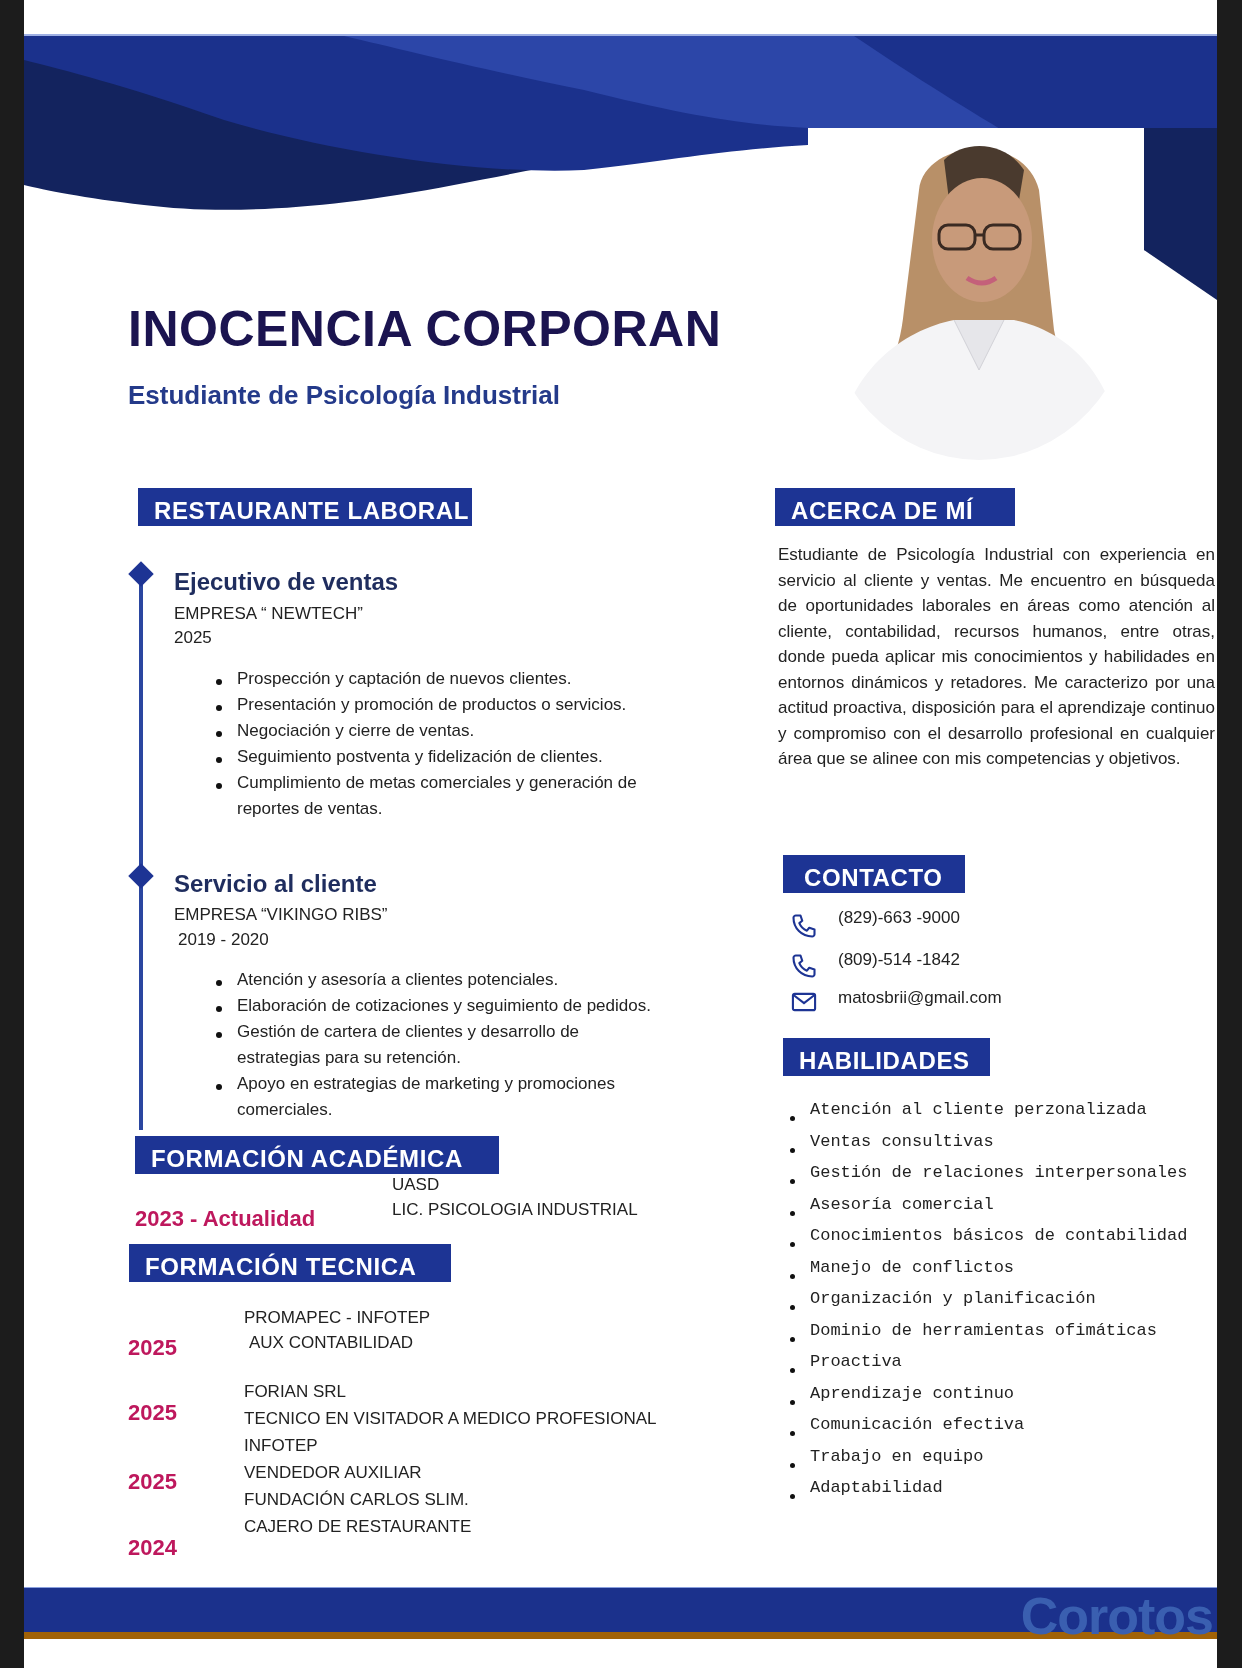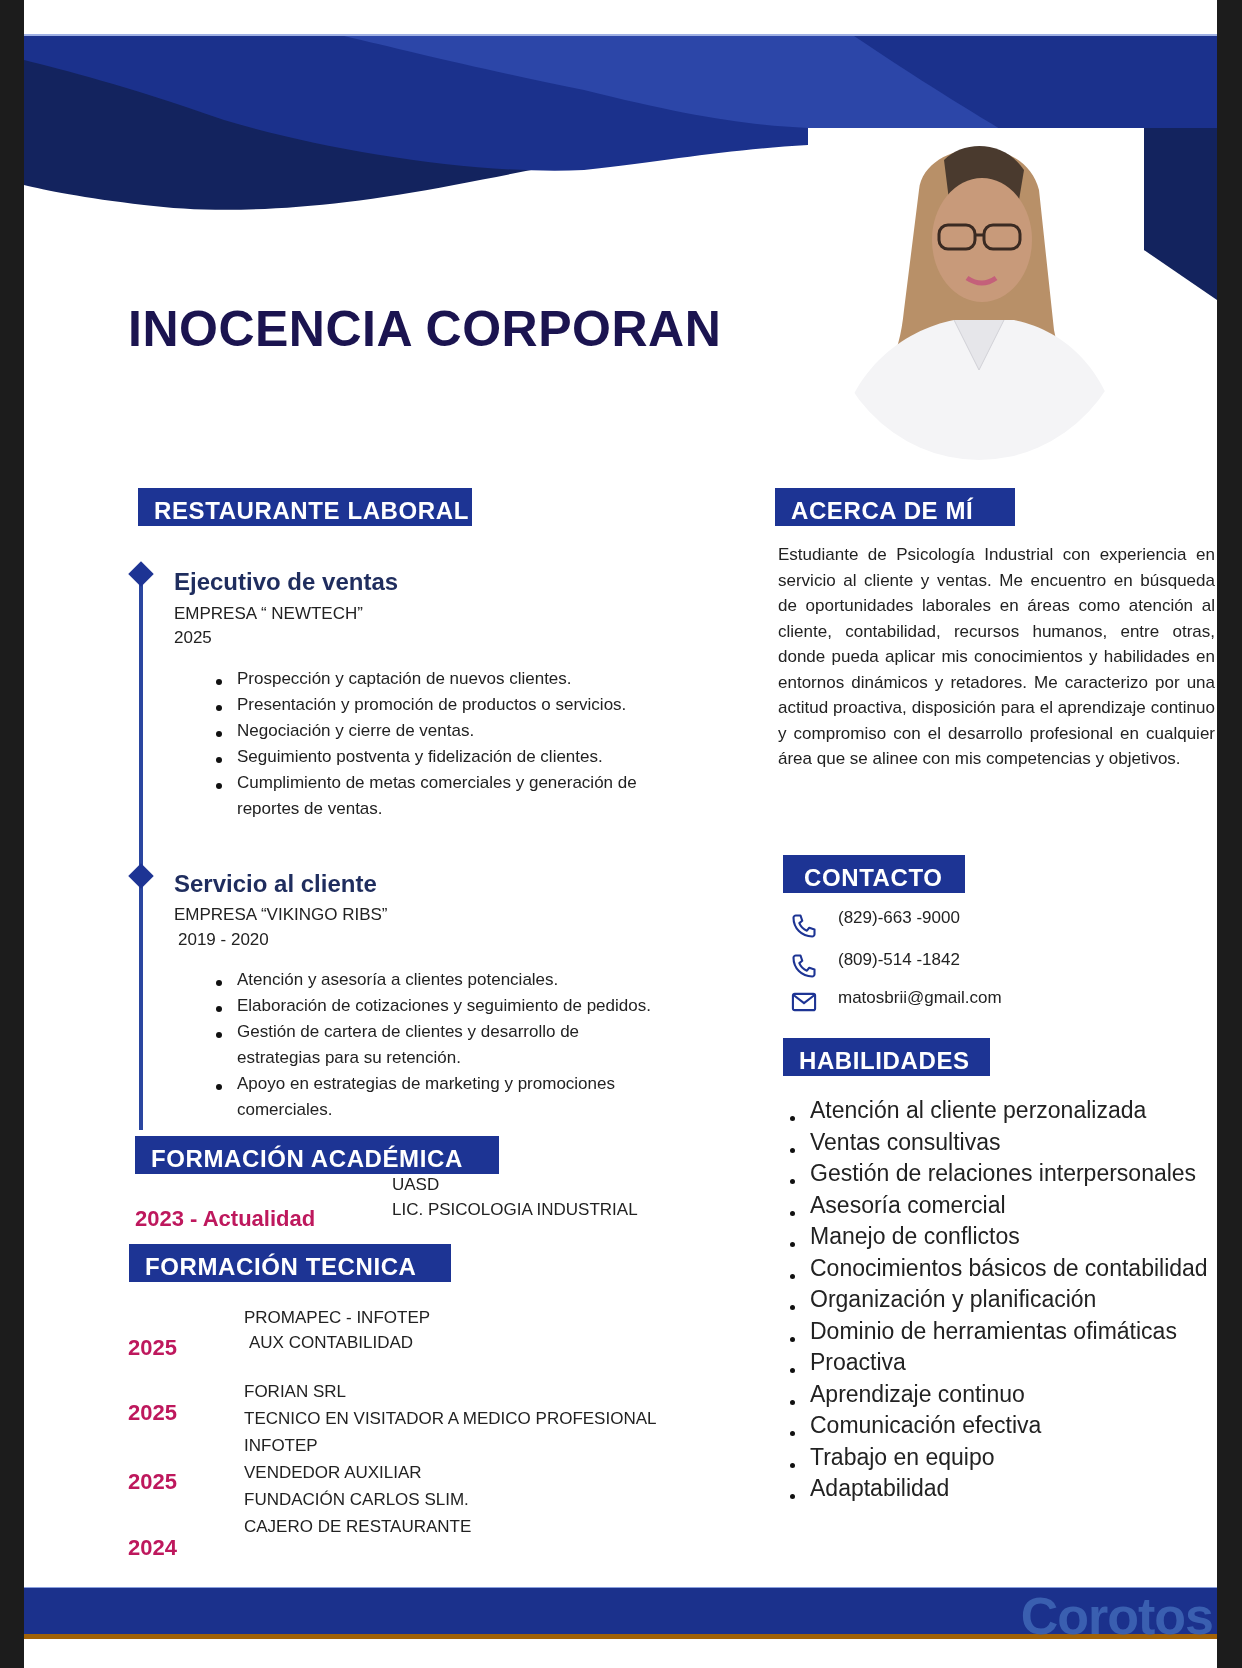--- a/index.html
+++ b/index.html
@@ -16,24 +16,24 @@
   .job-title { position: absolute; font-family: "Liberation Sans", sans-serif; font-weight: 700; font-size: 24px; color: #1f2d5e; }
   .plain { position: absolute; font-family: "Liberation Sans", sans-serif; font-size: 17px; color: #222; white-space: nowrap; }
   .bullets { position: absolute; list-style: none; font-family: "Liberation Sans", sans-serif; font-size: 17px; color: #222; }
   .bullets li { position: relative; padding-left: 0; line-height: 26px; }
   .bullets li .dot { position: absolute; left: -21px; top: 13px; width: 6px; height: 6px; border-radius: 50%; background: #111; }
   .year { position: absolute; font-family: "Liberation Sans", sans-serif; font-weight: 700; font-size: 22px; color: #be185d; }
   .about { position: absolute; left: 754px; top: 542px; width: 437px; font-family: "Liberation Sans", sans-serif; font-size: 17px; line-height: 25.5px; color: #222; text-align: justify; }
   .contact-row { position: absolute; left: 766px; display: flex; align-items: center; }
   .contact-row svg { width: 28px; height: 28px; }
   .contact-text { position: absolute; left: 814px; font-family: "Liberation Sans", sans-serif; font-size: 17px; color: #222; }
-  .skills { position: absolute; left: 786px; top: 1098px; list-style: none; font-family: Liberation Sans, sans-serif; font-size: 23px; color: #222; }
+  .skills { position: absolute; left: 786px; top: 1098px; list-style: none; font-family: Liberation Mono, monospace; font-size: 17px; color: #222; }
   .skills li { position: relative; height: 31.5px; line-height: 24px; }
   .skills li .dot { position: absolute; left: -20px; top: 18px; width: 5px; height: 5px; border-radius: 50%; background: #111; }
-  .footer-bar { position: absolute; left: 0; top: 1587px; width: 1193px; height: 52px; background: #1b318c; border-top: 1px solid #8aa0dd; border-bottom: 5px solid #a16207; }
+  .footer-bar { position: absolute; left: 0; top: 1587px; width: 1193px; height: 52px; background: #1b318c; border-top: 1px solid #8aa0dd; border-bottom: 7px solid #a16207; }
   .watermark { position: absolute; right: 4px; top: -2px; font-family: "Liberation Sans", sans-serif; font-weight: 700; font-size: 52px; color: #3a5fb0; letter-spacing: -1px; font-style: normal; }
 </style>
 </head>
 <body>
 
 <div class="page">
 
   <svg class="header-svg" viewBox="0 0 1193 320" preserveAspectRatio="none">
     <rect x="0" y="0" width="1193" height="34" fill="#ffffff"></rect>
     <rect x="0" y="34" width="1193" height="2" fill="#9fb0e4"></rect>
@@ -56,20 +56,21 @@
       <rect x="115" y="95" width="36" height="24" rx="9" fill="none" stroke="#3a2a22" stroke-width="3"></rect>
       <rect x="160" y="95" width="36" height="24" rx="9" fill="none" stroke="#3a2a22" stroke-width="3"></rect>
       <line x1="151" y1="105" x2="160" y2="105" stroke="#3a2a22" stroke-width="3"></line>
       <path d="M143 148 Q 158 158 172 148" stroke="#c4607a" stroke-width="5" fill="none"></path>
       <path d="M10 330 C 20 240, 80 200, 130 190 L 190 190 C 240 200, 290 240, 300 330 Z" fill="#f4f4f6"></path>
       <path d="M130 190 L 155 240 L 180 190" fill="#e6e6ea" stroke="#d0d0d6"></path>
     </svg>
   </div>
 
   <div class="name">INOCENCIA CORPORAN</div>
+  <div class="subtitle">Estudiante de Psicología Industrial</div>
 
   <div class="sec-head" style="left:114px; top:488px; width:334px;">RESTAURANTE LABORAL</div>
 
   <div class="timeline-line"></div>
   <div class="diamond" style="left:108px; top:565px;"></div>
   <div class="diamond" style="left:108px; top:867px;"></div>
 
   <div class="job-title" style="left:150px; top:568px;">Ejecutivo de ventas</div>
   <div class="plain" style="left:150px; top:604px;">EMPRESA “ NEWTECH”</div>
   <div class="plain" style="left:150px; top:628px;">2025</div>
@@ -140,22 +141,22 @@
       </svg>
   </div>
   <div class="contact-text" style="top:988px;">matosbrii@gmail.com</div>
 
   <div class="sec-head" style="left:759px; top:1038px; width:207px;">HABILIDADES</div>
   <ul class="skills">
     <li><span class="dot"></span><span>Atención al cliente perzonalizada</span></li>
     <li><span class="dot"></span><span>Ventas consultivas</span></li>
     <li><span class="dot"></span><span>Gestión de relaciones interpersonales</span></li>
     <li><span class="dot"></span><span>Asesoría comercial</span></li>
+    <li><span class="dot"></span><span>Conocimientos básicos de contabilidad</span></li>
     <li><span class="dot"></span><span>Manejo de conflictos</span></li>
-    <li><span class="dot"></span><span>Conocimientos básicos de contabilidad</span></li>
     <li><span class="dot"></span><span>Organización y planificación</span></li>
     <li><span class="dot"></span><span>Dominio de herramientas ofimáticas</span></li>
     <li><span class="dot"></span><span>Proactiva</span></li>
     <li><span class="dot"></span><span>Aprendizaje continuo</span></li>
     <li><span class="dot"></span><span>Comunicación efectiva</span></li>
     <li><span class="dot"></span><span>Trabajo en equipo</span></li>
     <li><span class="dot"></span><span>Adaptabilidad</span></li>
   </ul>
 
   <div class="footer-bar">

